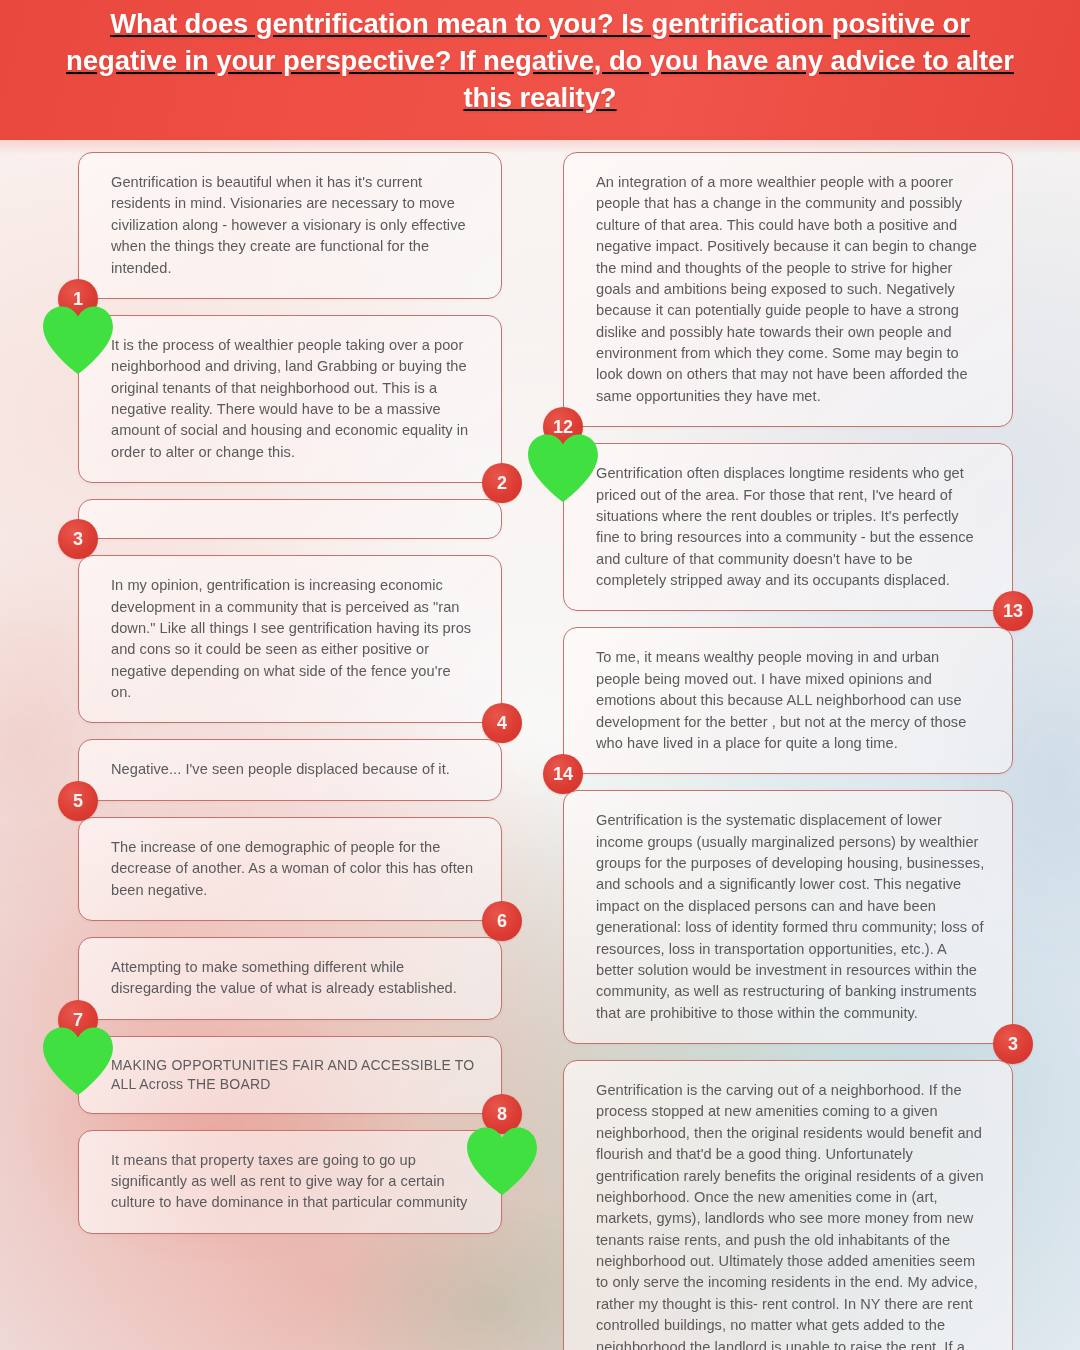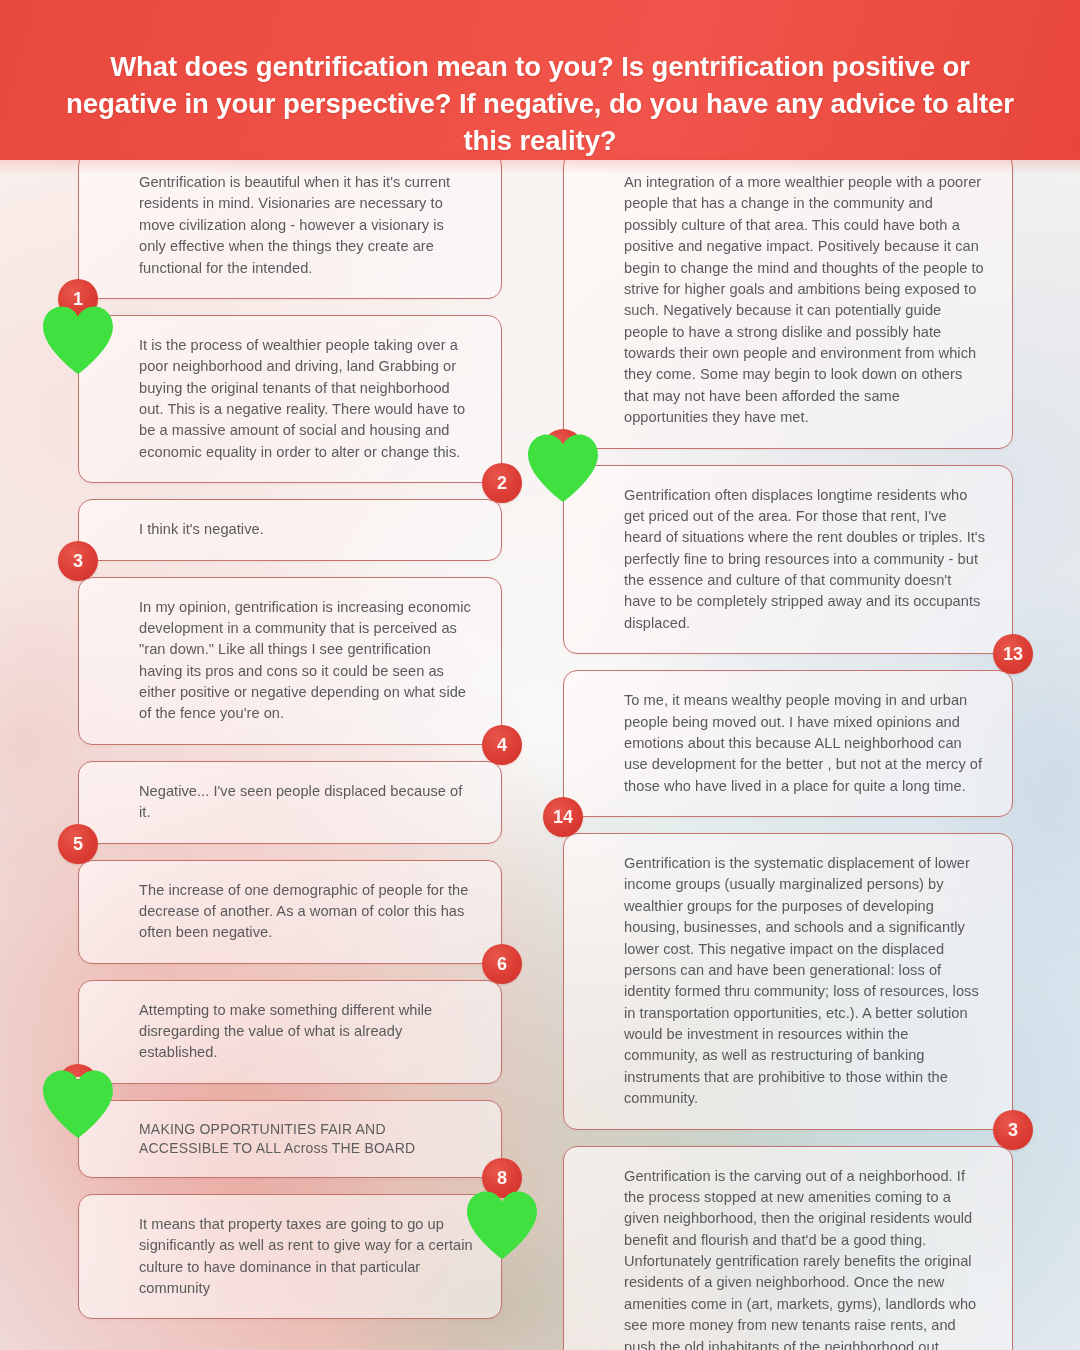--- a/index.html
+++ b/index.html
@@ -47,26 +47,27 @@
       radial-gradient(ellipse 170px 240px at 2% 55%, rgba(240,150,135,0.16) 0%, rgba(240,150,135,0) 70%);
     mix-blend-mode: multiply;
     opacity: .85;
   }
 
   
   #header {
     position: absolute;
     left: 0; top: 0;
     width: 1080px;
-    height: 160px;
+    height: 140px;
     background: linear-gradient(105deg, #e9483f 0%, #ef4f44 32%, #f0544a 62%, #e8463c 100%);
     z-index: 5;
     display: flex;
-    align-items: flex-end;
+    align-items: flex-start;
     justify-content: center;
+    text-decoration: underline;
   }
   #header:after {
     content: "";
     position: absolute;
     left: 0; bottom: -14px;
     width: 100%;
     height: 18px;
     background: linear-gradient(to bottom, rgba(233,72,63,0.22), rgba(233,72,63,0));
   }
   #header-title {
@@ -106,21 +107,20 @@
     padding: 19px 26px 19px 32px;
     margin-bottom: 16px;
     box-shadow: 0 1px 3px rgba(160,90,85,0.07);
   }
   .card-text {
     color: #5a5a5c;
     font-size: 14.6px;
     line-height: 1.465;
     letter-spacing: 0.05px;
     white-space: pre-line;
-    margin-left: 28px;
   }
   .card.emphasis .card-text {
     font-size: 14px;
     line-height: 1.36;
     letter-spacing: 0.2px;
     color: #5d5d5f;
   }
 
   
   .badge {
@@ -173,21 +173,20 @@
             <svg viewBox="0 0 100 92" xmlns="http://www.w3.org/2000/svg" aria-hidden="true">
               <path fill="#3fe03f" d="M50 91 C50 91 4 58 4 29 C4 12 16 2 29 2 C39 2 46 8 50 15 C54 8 61 2 71 2 C84 2 96 12 96 29 C96 58 50 91 50 91 Z"></path>
             </svg>
           </div>
         </div>
         <div class="card">
           <div class="card-text">It is the process of wealthier people taking over a poor neighborhood and driving,  land Grabbing or buying the original tenants of that neighborhood out. This is a negative reality. There would have to be a massive amount of social and housing and economic equality in order to alter or change this.</div>
           <div class="badge right">2</div>
         </div>
         <div class="card">
-          <div class="card-text">I think it's negative.</div>
           <div class="badge left">3</div>
         </div>
         <div class="card">
           <div class="card-text">In my opinion, gentrification is increasing economic development in a community that is perceived as "ran down."  Like all things I see gentrification having its pros and cons so it could be seen as either positive or negative depending on what side of the fence you're on.</div>
           <div class="badge right">4</div>
         </div>
         <div class="card">
           <div class="card-text">Negative... I've seen people displaced because of it.</div>
           <div class="badge left">5</div>
         </div>

